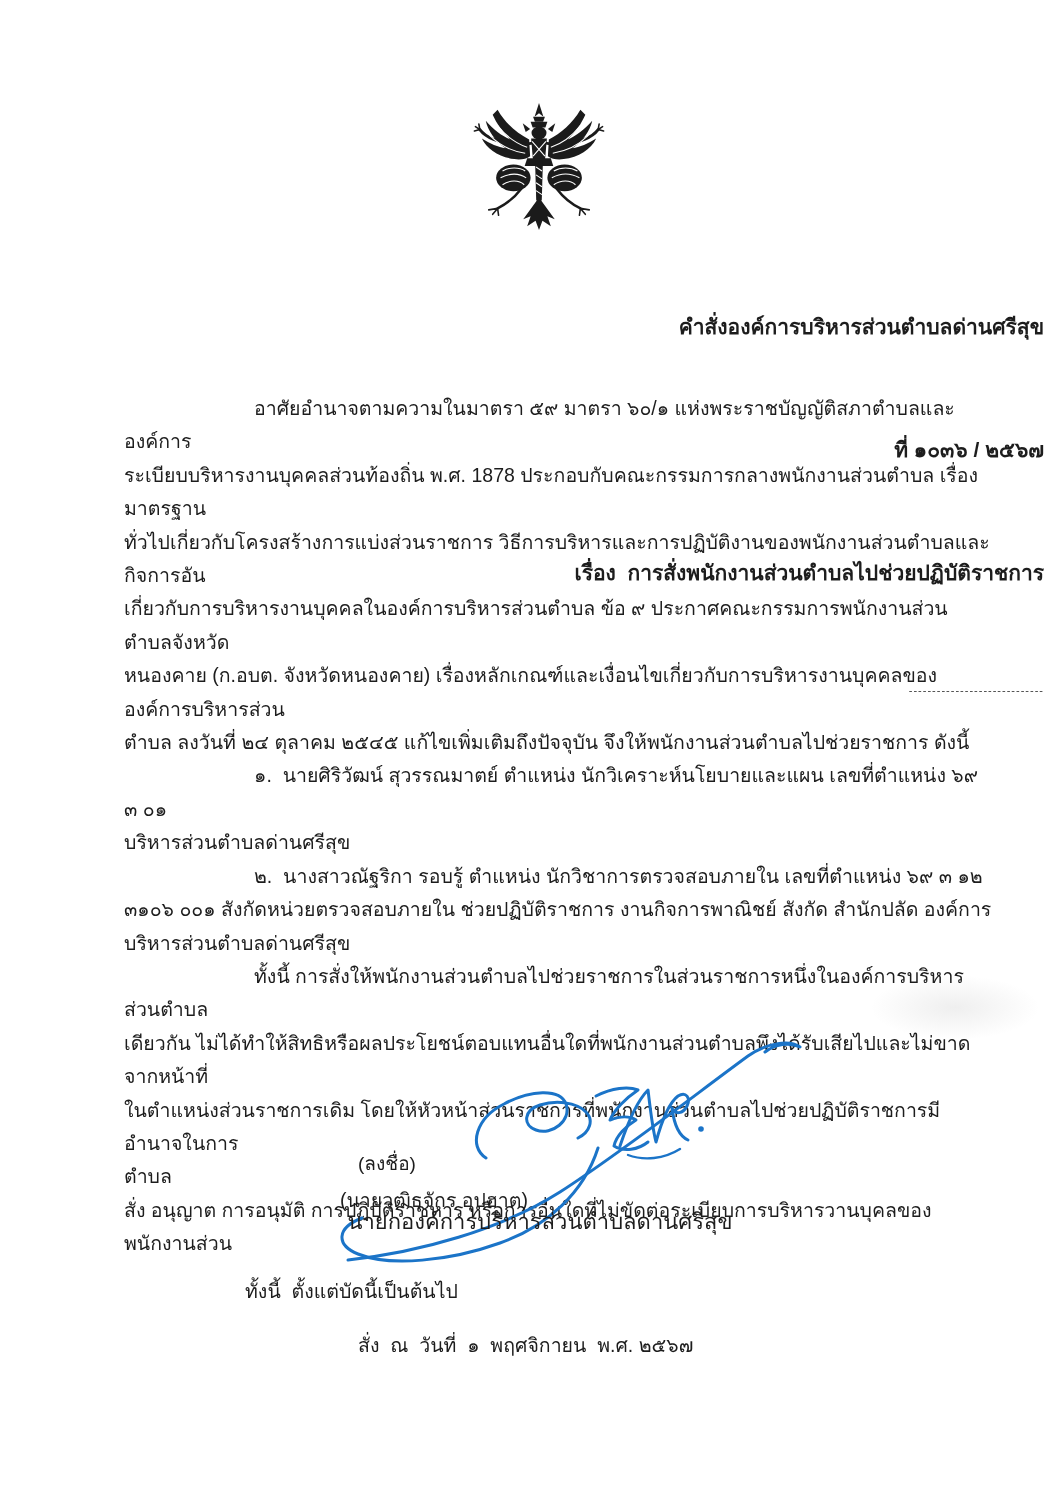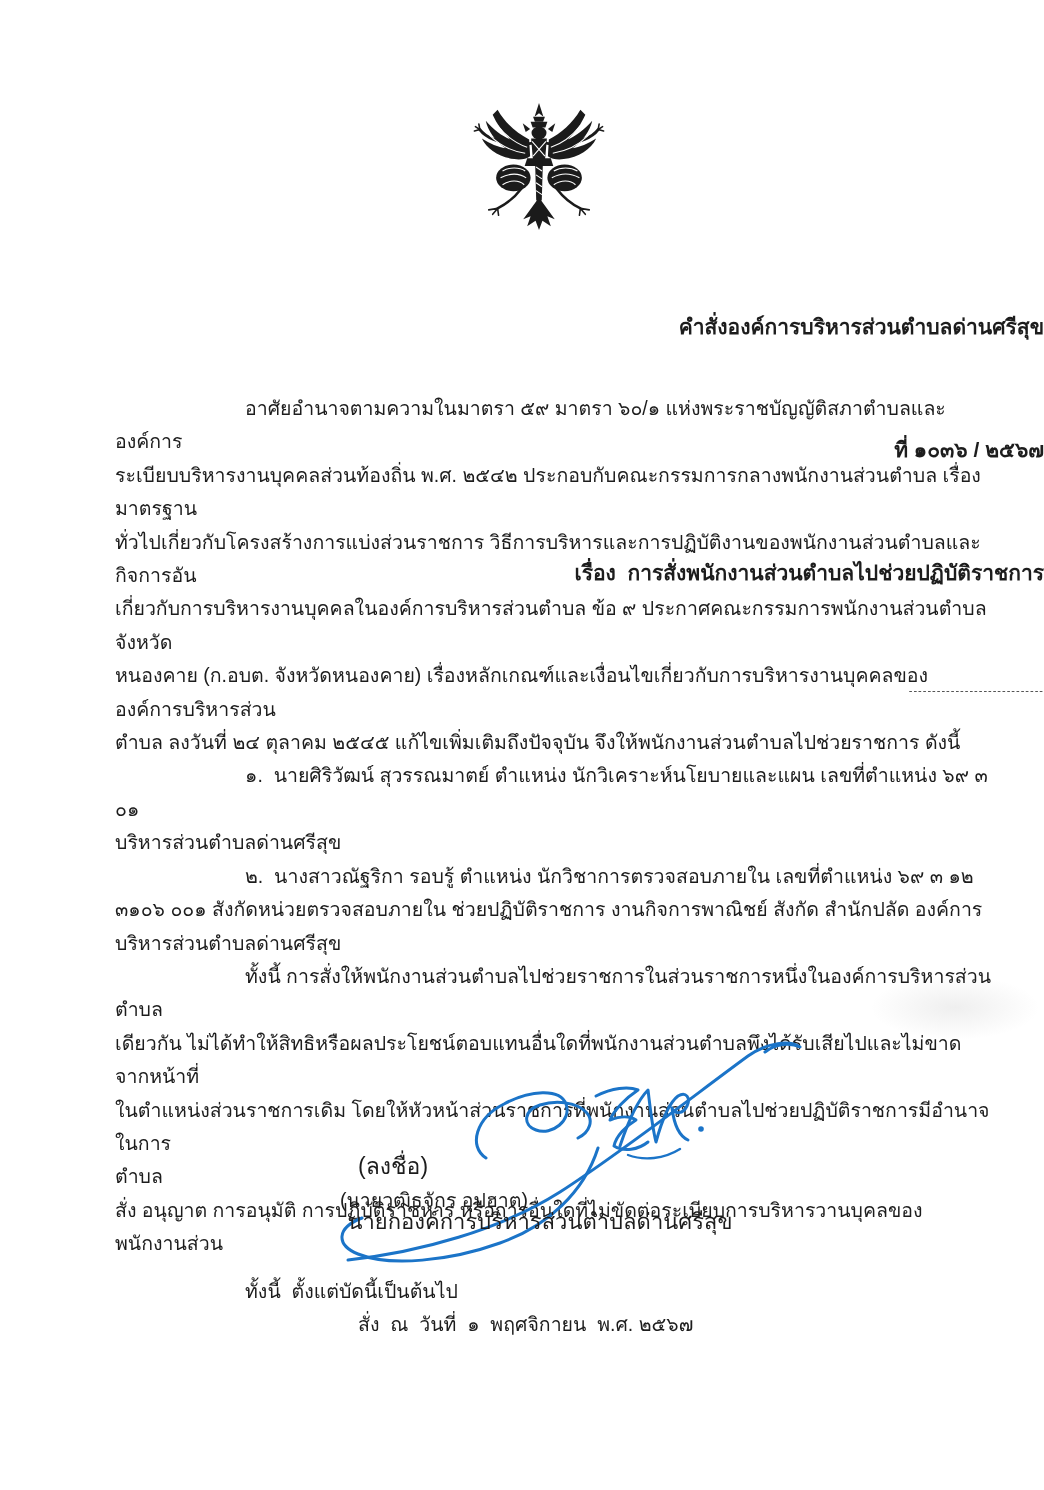--- a/index.html
+++ b/index.html
@@ -40,29 +40,29 @@
     margin-top: 6px;
   }
   .body-text {
     position: absolute;
     left: 115px;
     top: 392px;
     width: 878px;
     font-size: 19.5px;
     line-height: 33.4px;
   }
-  .line { white-space: pre-wrap; }
+  .line { white-space: pre-wrap; margin-left: 9px; }
   .indent { text-indent: 130px; }
   .closing { margin-top: 14px; text-indent: 130px; white-space: pre-wrap; }
-  .order-line { text-indent: 243px; white-space: pre-wrap; }
+  .order-line { margin-top: 21px; text-indent: 243px; white-space: pre-wrap; }
   .sig-label {
     position: absolute;
     left: 358px;
     top: 1148px;
-    font-size: 23px;
+    font-size: 19px;
     white-space: pre-wrap;
   }
   .sig-name {
     position: absolute;
     left: 340px;
     top: 1185px;
     width: 450px;
     font-size: 19.5px;
     white-space: pre-wrap;
   }
@@ -152,21 +152,21 @@
 
   <div class="header">
     <div>คำสั่งองค์การบริหารส่วนตำบลด่านศรีสุข</div>
     <div>ที่ ๑๐๓๖ / ๒๕๖๗</div>
     <div>เรื่อง  การสั่งพนักงานส่วนตำบลไปช่วยปฏิบัติราชการ</div>
     <div class="divider">-----------------------------</div>
   </div>
 
   <div class="body-text">
     <div class="line indent">อาศัยอำนาจตามความในมาตรา ๕๙ มาตรา ๖๐/๑ แห่งพระราชบัญญัติสภาตำบลและองค์การ</div>
-    <div class="line">ระเบียบบริหารงานบุคคลส่วนท้องถิ่น พ.ศ. ๒๕๔๒ ประกอบกับคณะกรรมการกลางพนักงานส่วนตำบล เรื่อง มาตรฐาน</div>
+    <div class="line">ระเบียบบริหารงานบุคคลส่วนท้องถิ่น พ.ศ. 1878 ประกอบกับคณะกรรมการกลางพนักงานส่วนตำบล เรื่อง มาตรฐาน</div>
     <div class="line">ทั่วไปเกี่ยวกับโครงสร้างการแบ่งส่วนราชการ วิธีการบริหารและการปฏิบัติงานของพนักงานส่วนตำบลและกิจการอัน</div>
     <div class="line">เกี่ยวกับการบริหารงานบุคคลในองค์การบริหารส่วนตำบล ข้อ ๙ ประกาศคณะกรรมการพนักงานส่วนตำบลจังหวัด</div>
     <div class="line">หนองคาย (ก.อบต. จังหวัดหนองคาย) เรื่องหลักเกณฑ์และเงื่อนไขเกี่ยวกับการบริหารงานบุคคลขององค์การบริหารส่วน</div>
     <div class="line">ตำบล ลงวันที่ ๒๔ ตุลาคม ๒๕๔๕ แก้ไขเพิ่มเติมถึงปัจจุบัน จึงให้พนักงานส่วนตำบลไปช่วยราชการ ดังนี้</div>
 
     <div class="line indent">๑.  นายศิริวัฒน์ สุวรรณมาตย์ ตำแหน่ง นักวิเคราะห์นโยบายและแผน เลขที่ตำแหน่ง ๖๙ ๓ ๐๑</div>
     <div class="line">บริหารส่วนตำบลด่านศรีสุข</div>
 
     <div class="line indent">๒.  นางสาวณัฐริกา รอบรู้ ตำแหน่ง นักวิชาการตรวจสอบภายใน เลขที่ตำแหน่ง ๖๙ ๓ ๑๒</div>
     <div class="line">๓๑๐๖ ๐๐๑ สังกัดหน่วยตรวจสอบภายใน ช่วยปฏิบัติราชการ งานกิจการพาณิชย์ สังกัด สำนักปลัด องค์การ</div>

